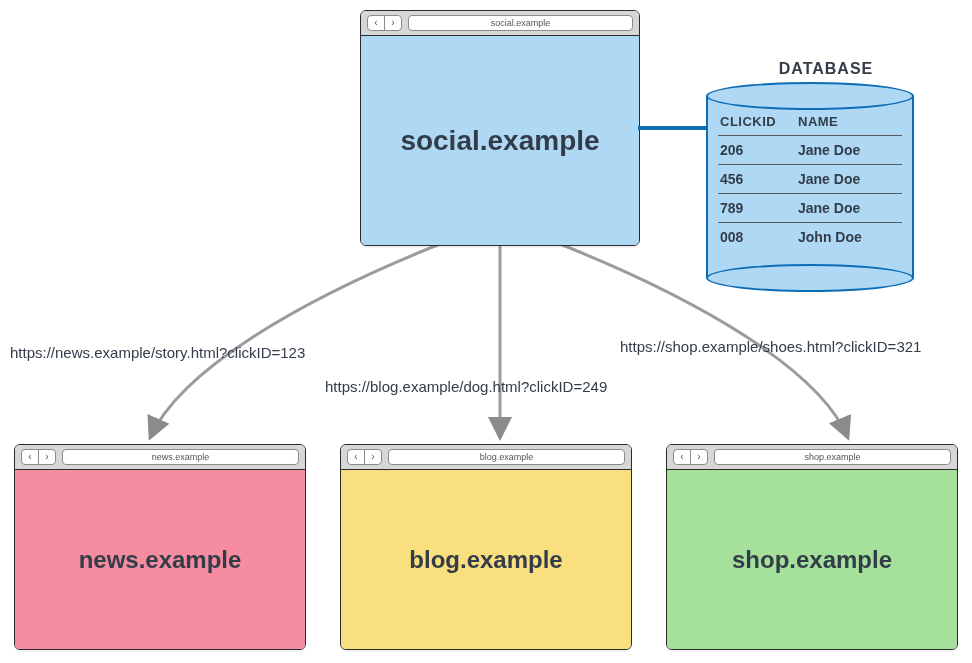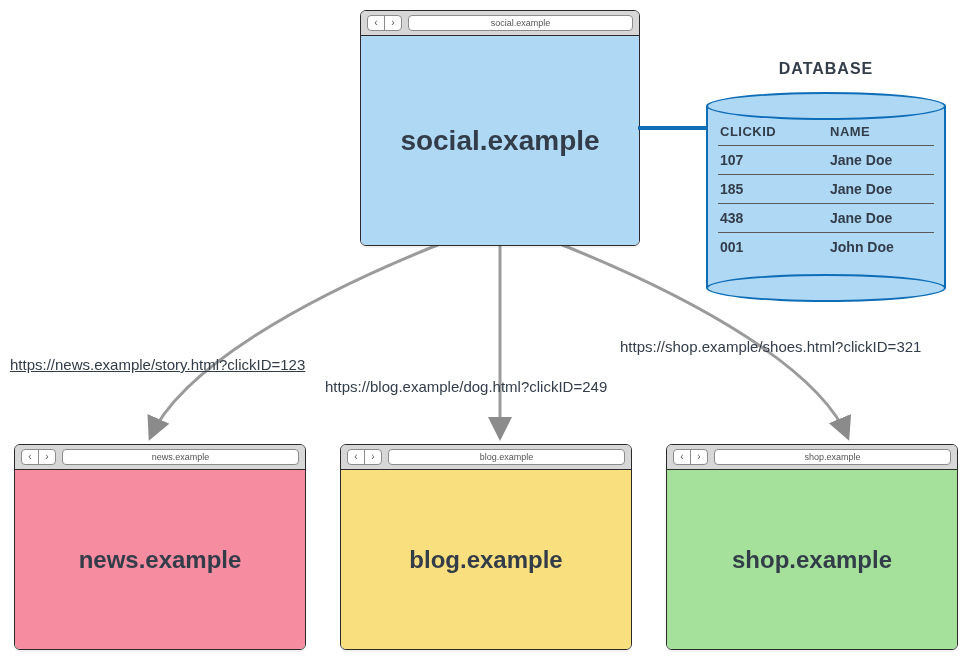--- a/index.html
+++ b/index.html
@@ -82,25 +82,25 @@
     left: 706px;
     top: 60px;
     width: 240px;
   }
   .db-label {
     text-align: center;
     font-weight: 800;
     letter-spacing: 1px;
     font-size: 16px;
     color: #333d4a;
-    margin-bottom: 14px;
+    margin-bottom: 4px;
   }
   .cylinder {
     position: relative;
-    width: 240px;
+    width: 208px;
     height: 210px;
   }
   .cyl-body {
     position: absolute;
     top: 14px;
     bottom: 14px;
     left: 0;
     right: 0;
     background: #aed8f4;
     border-left: 2px solid #0d6db6;
@@ -132,21 +132,21 @@
     padding: 6px 2px;
     gap: 8px;
   }
   .db-row.head {
     font-weight: 800;
     letter-spacing: 0.5px;
     font-size: 13px;
   }
   .db-row:last-child { border-bottom: none; }
   .db-c1 { width: 70px; font-weight:700;}
-  .db-c2 { flex: 1; font-weight:700;margin-left:32px;}
+  .db-c2 { flex: 1; font-weight:700;}
   .db-row.head .db-c1, .db-row.head .db-c2 { font-weight:800; }
 
   
   .db-conn {
     position: absolute;
     left: 638px;
     top: 126px;
     width: 70px;
     height: 4px;
     background: #0d6db6;
@@ -204,40 +204,40 @@
   <div class="cylinder">
     <div class="cyl-body"></div>
     <div class="cyl-bot"></div>
     <div class="cyl-top"></div>
     <div class="db-table">
       <div class="db-row head">
         <div class="db-c1">CLICKID</div>
         <div class="db-c2">NAME</div>
       </div>
       <div class="db-row">
-        <div class="db-c1">107</div>
+        <div class="db-c1">206</div>
         <div class="db-c2">Jane Doe</div>
       </div>
       <div class="db-row">
-        <div class="db-c1">185</div>
+        <div class="db-c1">456</div>
         <div class="db-c2">Jane Doe</div>
       </div>
       <div class="db-row">
-        <div class="db-c1">438</div>
+        <div class="db-c1">789</div>
         <div class="db-c2">Jane Doe</div>
       </div>
       <div class="db-row">
-        <div class="db-c1">001</div>
+        <div class="db-c1">008</div>
         <div class="db-c2">John Doe</div>
       </div>
     </div>
   </div>
 </div>
 
-<div class="url-label" style="left:10px; top:356px;text-decoration:underline;">https://news.example/story.html?clickID=123</div>
+<div class="url-label" style="left:10px; top:344px;">https://news.example/story.html?clickID=123</div>
 <div class="url-label" style="left:325px; top:378px;">https://blog.example/dog.html?clickID=249</div>
 <div class="url-label" style="left:620px; top:338px;">https://shop.example/shoes.html?clickID=321</div>
 
 <div class="browser small" style="left:14px; top:444px; width:290px; height:204px;">
   <div class="titlebar">
     <div class="nav-btns">
       <div class="nav-btn">‹</div>
       <div class="nav-btn">›</div>
     </div>
     <div class="addr">news.example</div>

